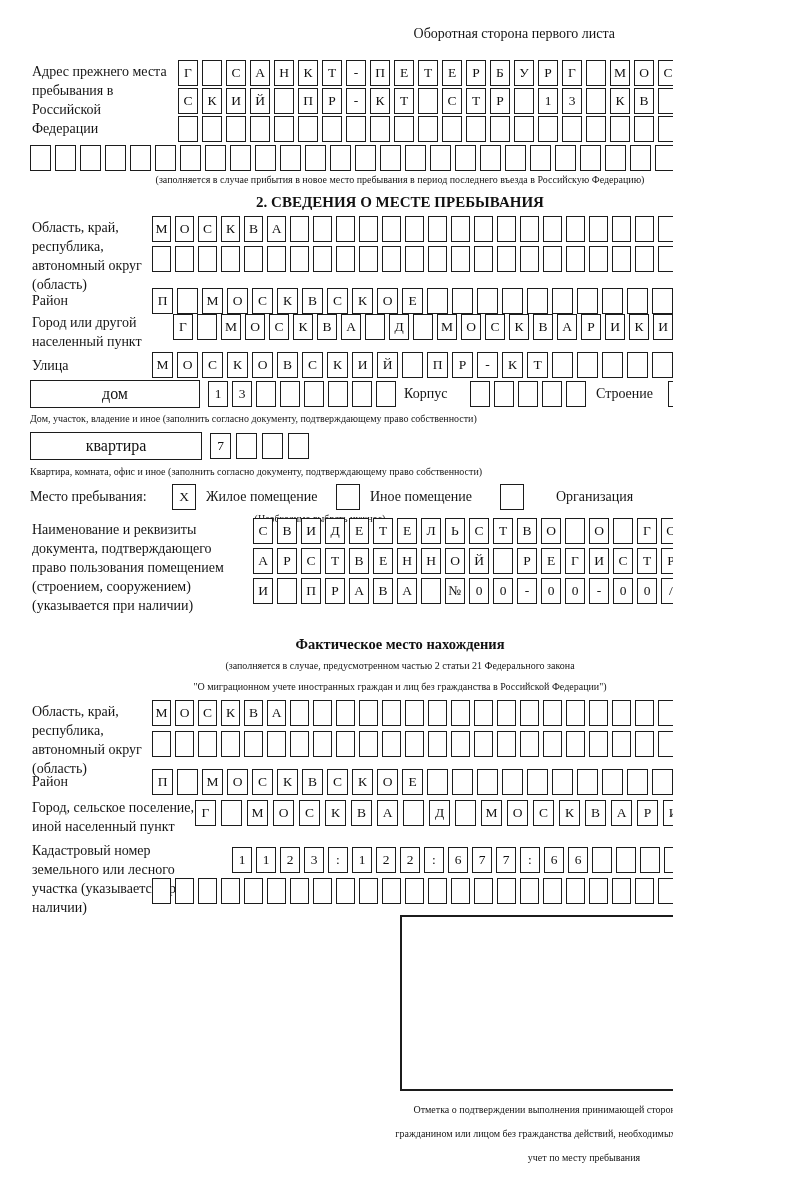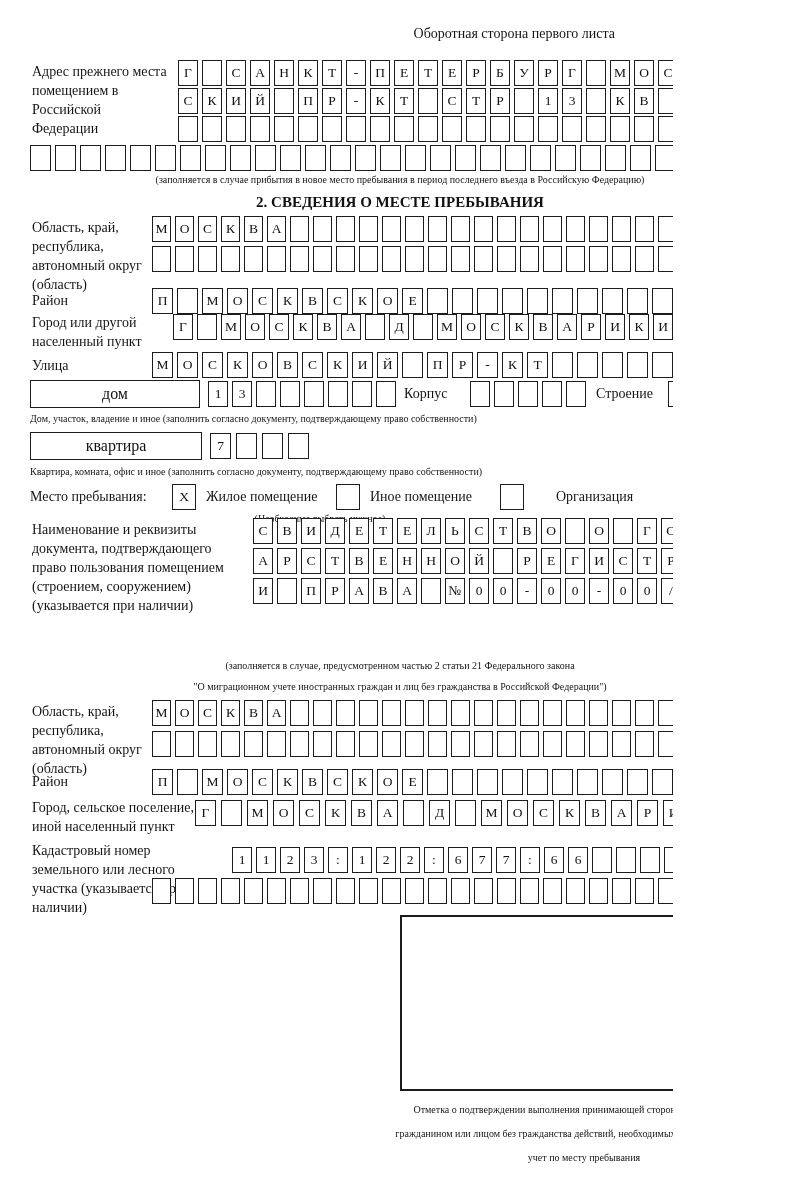--- a/index.html
+++ b/index.html
@@ -30,21 +30,21 @@
   .stampbox{box-sizing:border-box;border:2px solid #1c1c1c;background:#fff;}
   .checkcell{width:24px;height:26px;}
 </style>
 </head>
 <body>
 
 <div class="page">
 
   <div class="abs lbl" style="top:24px;right:58px;">Оборотная сторона первого листа</div>
 
-  <div class="abs lbl" style="top:62px;left:32px;width:135px;">Адрес прежнего места помещением в Российской Федерации</div>
+  <div class="abs lbl" style="top:62px;left:32px;width:135px;">Адрес прежнего места пребывания в Российской Федерации</div>
   <div class="abs cells w20" style="top:60px;left:178px;">
       <span class="cell">Г</span>
       <span class="cell"></span>
       <span class="cell">С</span>
       <span class="cell">А</span>
       <span class="cell">Н</span>
       <span class="cell">К</span>
       <span class="cell">Т</span>
       <span class="cell">-</span>
       <span class="cell">П</span>
@@ -409,20 +409,21 @@
       <span class="cell">0</span>
       <span class="cell">-</span>
       <span class="cell">0</span>
       <span class="cell">0</span>
       <span class="cell">/</span>
       <span class="cell">0</span>
       <span class="cell">0</span>
       <span class="cell">0</span>
     </div>
 
+  <div class="abs center bold" style="top:636px;font-size:14.5px;">Фактическое место нахождения</div>
   <div class="abs note center" style="top:660px;">(заполняется в случае, предусмотренном частью 2 статьи 21 Федерального закона</div>
   <div class="abs note center" style="top:681px;">"О миграционном учете иностранных граждан и лиц без гражданства в Российской Федерации")</div>
 
   <div class="abs lbl" style="top:702px;left:32px;width:130px;">Область, край, республика, автономный округ (область)</div>
   <div class="abs cells w19" style="top:700px;left:152px;">
       <span class="cell">М</span>
       <span class="cell">О</span>
       <span class="cell">С</span>
       <span class="cell">К</span>
       <span class="cell">В</span>

